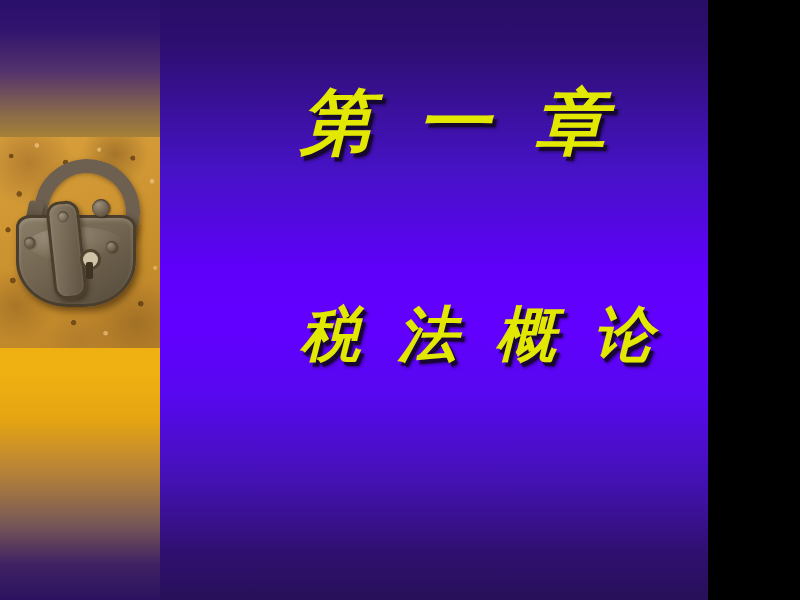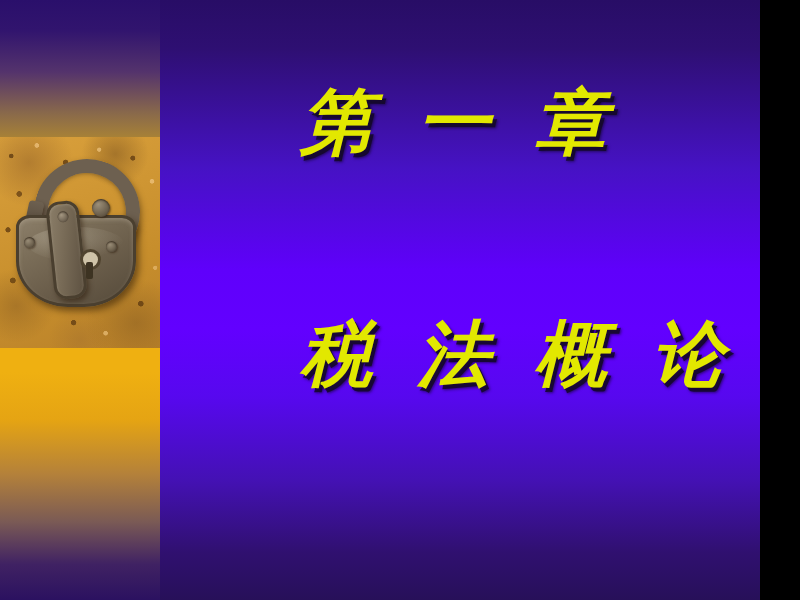--- a/index.html
+++ b/index.html
@@ -4,35 +4,36 @@
 <title>税法概论</title>
 <style>
   html, body {
     margin: 0;
     padding: 0;
     background: #000;
   }
 
   #slide {
     position: relative;
-    width: 760px;
+    width: 672px;
     height: 600px;
     overflow: hidden;
     font-family: "DejaVu Sans", "Liberation Sans", sans-serif;
     
     background: linear-gradient(to bottom,
         #280d66 0%,
         #2e0f72 8%,
         #4612c4 28%,
         #5f00fb 45%,
         #6200ff 55%,
         #5708ef 66%,
         #4411b4 80%,
         #301070 92%,
         #271059 100%);
+    padding-left: 36px;
   }
 
   
   #left-column {
     position: absolute;
     left: 0;
     top: 0;
     width: 160px;
     height: 600px;
     background: linear-gradient(to bottom,
@@ -219,22 +220,22 @@
 
   #title-main {
     left: 300px;
     top: 84px;
     font-size: 72px;
     line-height: 1.08;
   }
 
   #title-sub {
     left: 300px;
-    top: 316px;
-    font-size: 72px;
+    top: 302px;
+    font-size: 60px;
     line-height: 1.08;
   }
 
   
   #footer-credit {
     position: absolute;
     right: 12px;
     bottom: 8px;
     color: #d9d9e8;
     font-size: 13px;

